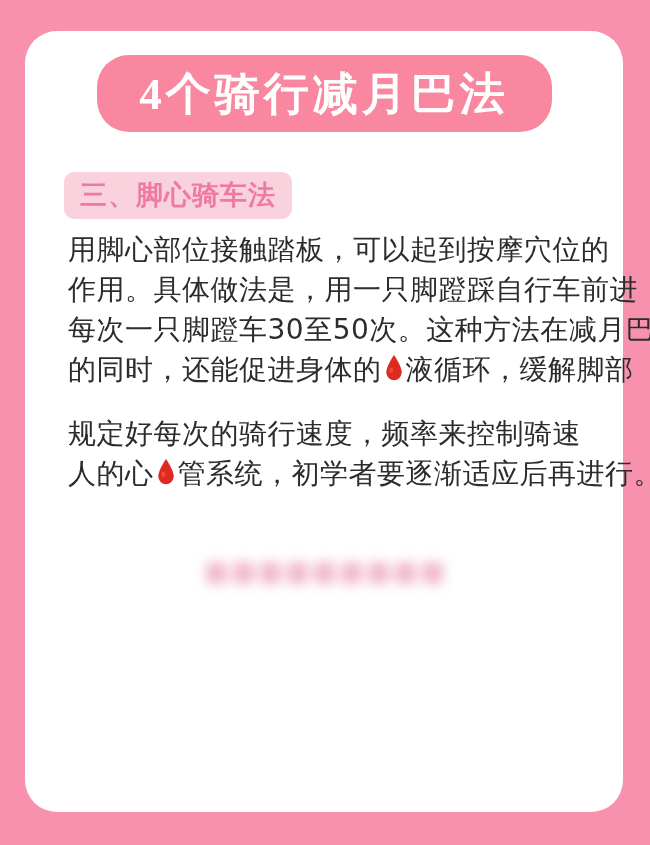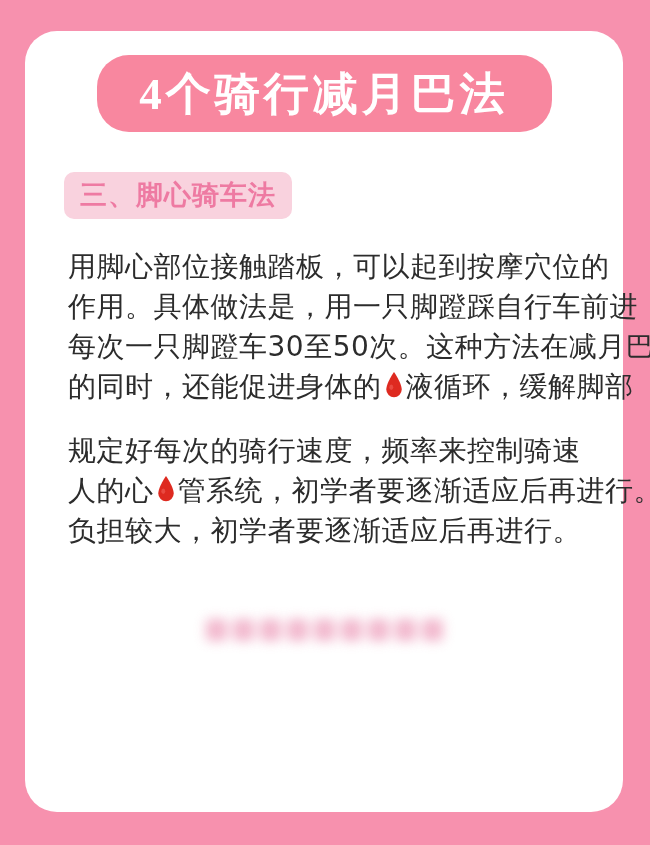--- a/index.html
+++ b/index.html
@@ -51,21 +51,21 @@
     margin-left:39px;
     background:var(--heading_bg);
     color:var(--heading_text);
     font-size:27px;
     font-weight:600;
     letter-spacing:1px;
     padding:5px 16px 6px;
     border-radius:10px;
   }
   .para{
-    margin:28px 28px 0 43px;
+    margin:11px 28px 0 43px;
     font-size:28px;
     line-height:40px;
     color:var(--body_text);
     letter-spacing:0.5px;
   }
   .section-2 .para{margin-top:14px;}
   .line{white-space:nowrap;}
   .drop{
     display:inline-block;
     vertical-align:-4px;
@@ -110,21 +110,20 @@
       </div>
   </section>
 
   <section class="section-2">
     <div class="para">
         <div class="line"><span>规定好每次的骑行速度，频率来控制骑速</span></div>
         <div class="line"><span>人的心</span><svg class="drop" viewBox="0 0 24 32" width="22" height="29" aria-hidden="true">
     <path d="M12 1 C12 1 3.5 13 3.5 20.5 a8.5 8.5 0 0 0 17 0 C20.5 13 12 1 12 1 Z" fill="currentColor"></path>
     <ellipse cx="9" cy="18" rx="2.2" ry="3" fill="#F2655C" opacity="0.55"></ellipse>
   </svg><span>管系统，初学者要逐渐适应后再进行。</span></div>
-        <div class="line"><span>负担较大，初学者要逐渐适应后再进行。</span></div>
       </div>
   </section>
 
   <div class="watermark">
       <span class="wm-block"></span>
       <span class="wm-block"></span>
       <span class="wm-block"></span>
       <span class="wm-block"></span>
       <span class="wm-block"></span>
       <span class="wm-block"></span>

